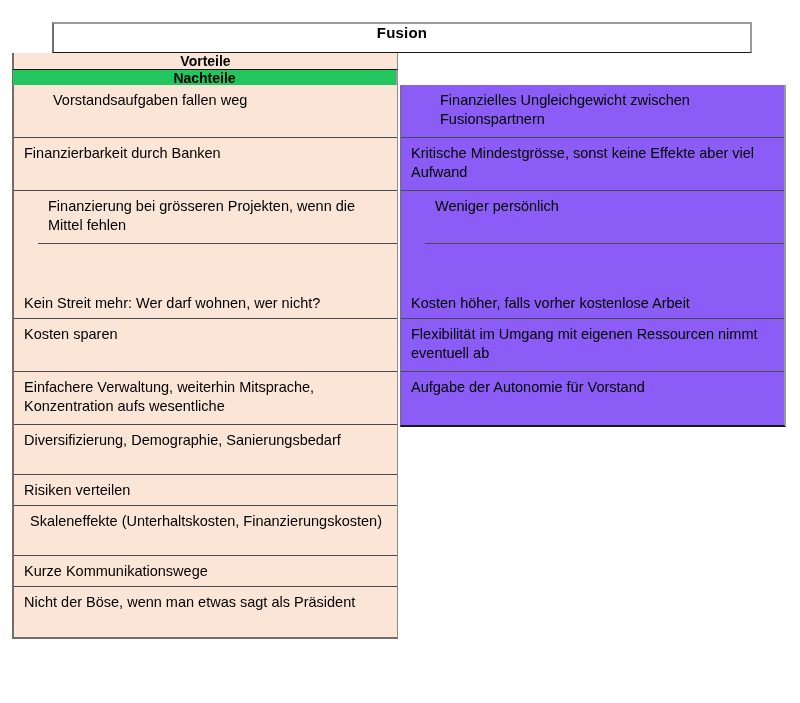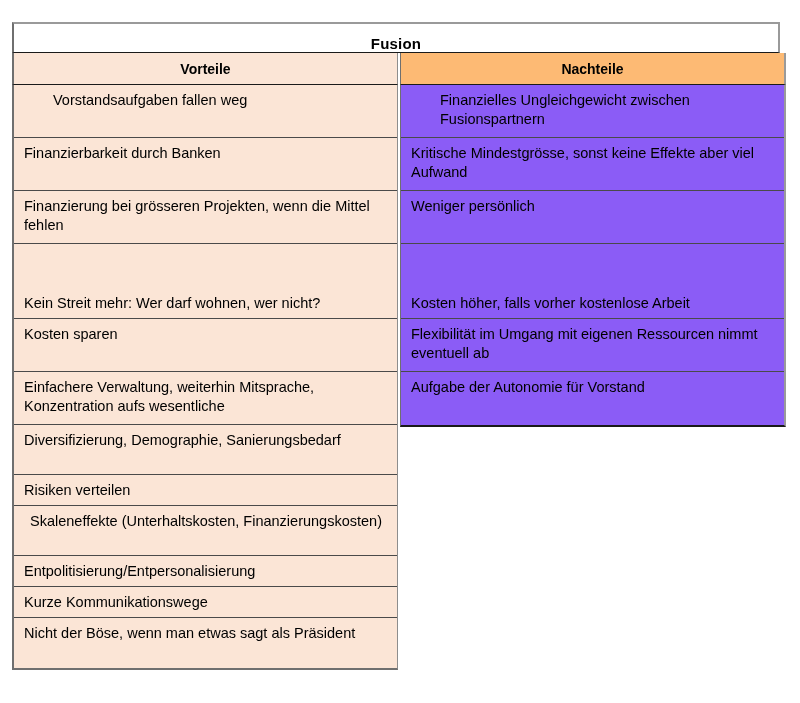--- a/index.html
+++ b/index.html
@@ -25,42 +25,44 @@
   .table-wrap {
     position: absolute;
     left: 12px;
     top: 22px;
     width: 774px;
   }
 
   
   .title-row {
     box-sizing: border-box;
-    width: 768px;
+    width: 700px;
     height: 31px;
     background: #ffffff;
     border-top: 2px solid #9a9a9a;
     border-left: 2px solid #6f6f6f;
     border-right: 2px solid #9a9a9a;
     border-bottom: 1px solid #1a1a1a;
     display: flex;
-    align-items: flex-end;
+    align-items: flex-start;
     justify-content: center;
+    margin-left: 40px;
   }
   .title-text {
     font-size: 15px;
     font-weight: bold;
     letter-spacing: 0.2px;
   }
 
   
   .head-row {
     display: flex;
     width: 774px;
     height: 32px;
+    flex-direction: column;
   }
   .head-cell {
     box-sizing: border-box;
     display: flex;
     align-items: center;
     justify-content: center;
     font-size: 14px;
     font-weight: bold;
     height: 32px;
   }
@@ -70,21 +72,21 @@
     border-left: 2px solid #6f6f6f;
     border-right: 1px solid #8d8d8d;
     border-bottom: 1px solid #1a1a1a;
   }
   .head-gap {
     width: 2px;
     background: #ffffff;
   }
   .head-right {
     width: 386px;
-    background: #fdba74;
+    background: #22c55e;
     border-left: 1px solid #6f6f6f;
     border-right: 2px solid #9a9a9a;
     border-bottom: 1px solid #1a1a1a;
   }
 
   
   .body-cols {
     display: flex;
     width: 774px;
     align-items: flex-start;
@@ -119,21 +121,21 @@
     border-bottom: 1px solid #4a4a4a;
   }
   .col-left .cell:last-child,
   .col-right .cell:last-child {
     border-bottom: none;
   }
 
   
   .h1 { height: 53px; padding-left: 39px; }
   .h2 { height: 53px; }
-  .h3 { height: 53px; }
+  .h3 { height: 53px; margin-left: 24px; }
   .h4 { height: 31px; margin-top: 44px; }
   .h5 { height: 53px; }
   .h6 { height: 53px; }
   .h7 { height: 50px; }
   .h8 { height: 31px; }
   .h9 { height: 50px; text-align: center; }
   .h10 { height: 31px; }
   .h11 { height: 31px; }
   .h12 { height: 50px; }
 </style>
@@ -158,21 +160,20 @@
       <div class="col col-left">
         <div class="cell h1">Vorstandsaufgaben fallen weg</div>
         <div class="cell h2">Finanzierbarkeit durch Banken</div>
         <div class="cell h3">Finanzierung bei grösseren Projekten, wenn die Mittel fehlen</div>
         <div class="cell h4">Kein Streit mehr: Wer darf wohnen, wer nicht?</div>
         <div class="cell h5">Kosten sparen</div>
         <div class="cell h6">Einfachere Verwaltung, weiterhin Mitsprache, Konzentration aufs wesentliche</div>
         <div class="cell h7">Diversifizierung, Demographie, Sanierungsbedarf</div>
         <div class="cell h8">Risiken verteilen</div>
         <div class="cell h9">Skaleneffekte (Unterhaltskosten, Finanzierungskosten)</div>
-        <div class="cell h10">Entpolitisierung/Entpersonalisierung</div>
         <div class="cell h11">Kurze Kommunikationswege</div>
         <div class="cell h12">Nicht der Böse, wenn man etwas sagt als Präsident</div>
       </div>
 
       <div class="col-gap"></div>
 
       <div class="col col-right">
         <div class="cell h1">Finanzielles Ungleichgewicht zwischen Fusionspartnern</div>
         <div class="cell h2">Kritische Mindestgrösse, sonst keine Effekte aber viel Aufwand</div>
         <div class="cell h3">Weniger persönlich</div>

